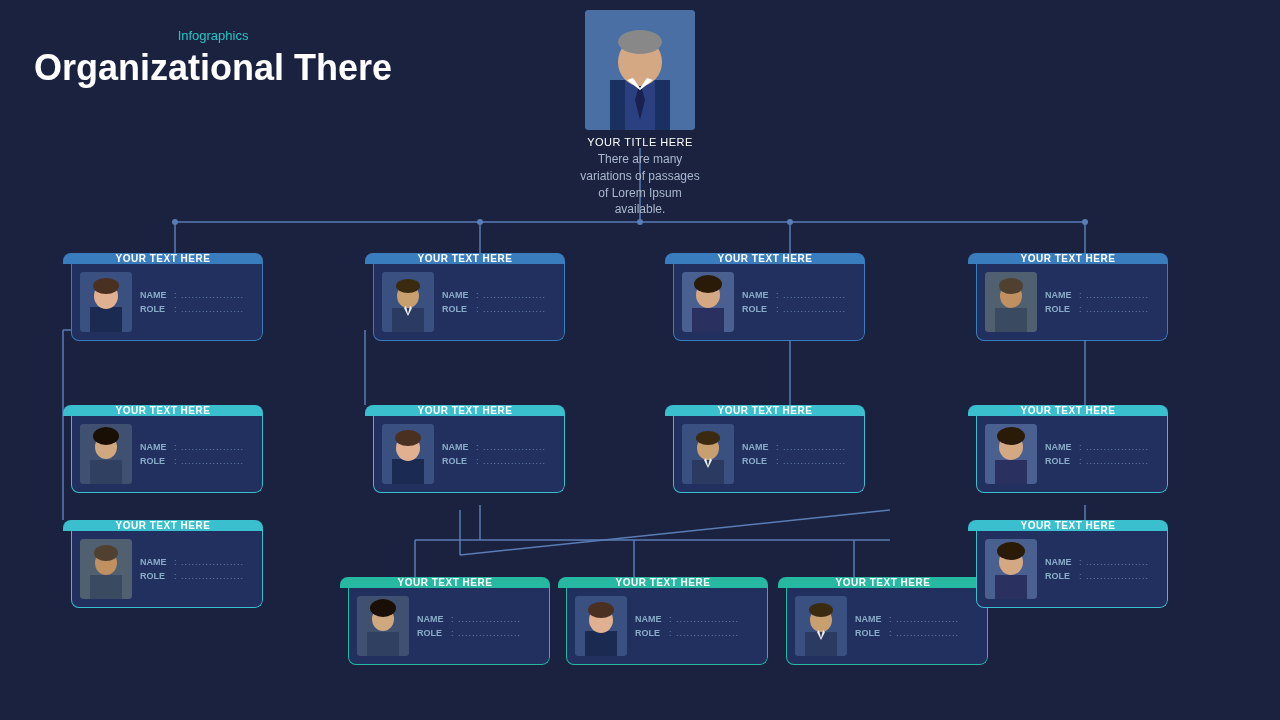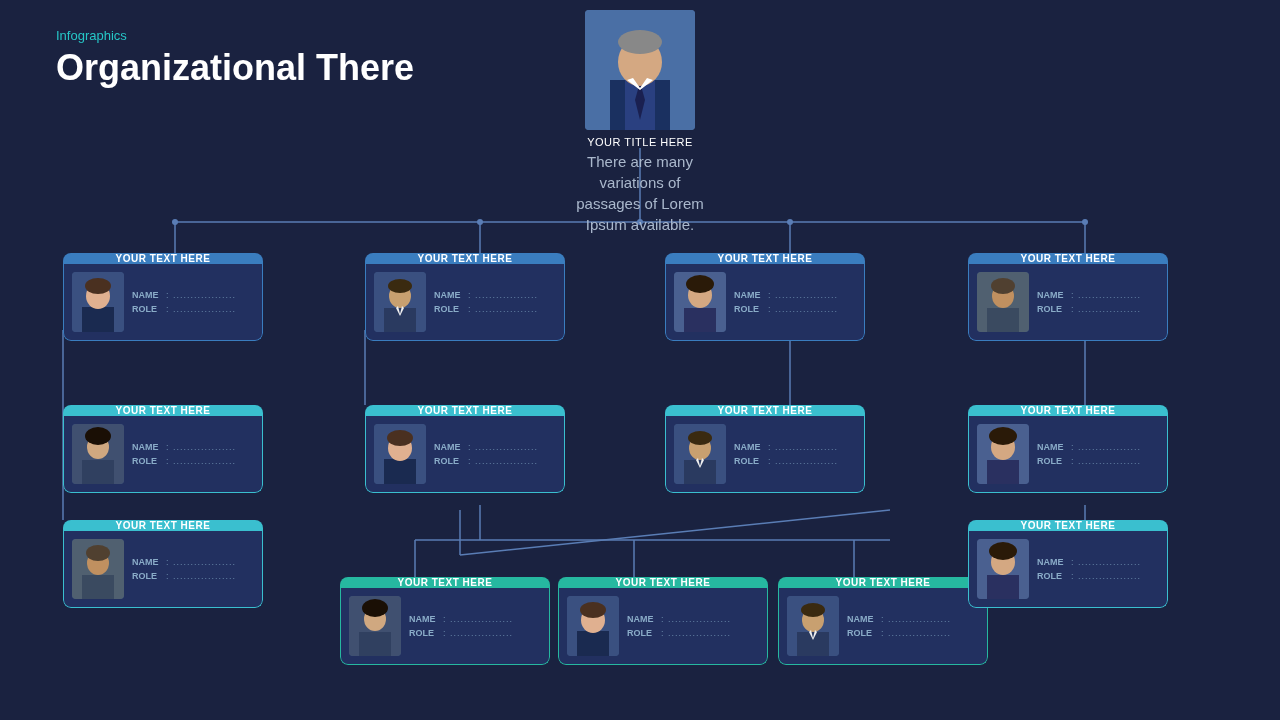--- a/index.html
+++ b/index.html
@@ -9,21 +9,22 @@
       background: #1a2240;
       font-family: Arial, sans-serif;
       overflow: hidden;
       position: relative;
     }
 
     
     .header {
       position: absolute;
       top: 28px;
-      left: 56px;
+      left: 34px;
+      text-align: center;
     }
     .header .infographics-label {
       color: #26c6c6;
       font-size: 13px;
       margin-bottom: 4px;
     }
     .header .main-title {
       color: #ffffff;
       font-size: 36px;
       font-weight: bold;
@@ -57,21 +58,21 @@
     .top-node .title-label {
       color: #ffffff;
       font-size: 11px;
       font-weight: normal;
       text-align: center;
       margin-top: 6px;
       letter-spacing: 0.5px;
     }
     .top-node .desc-text {
       color: #aab8cc;
-      font-size: 15px;
+      font-size: 12px;
       text-align: center;
       margin-top: 3px;
       line-height: 1.4;
     }
 
     
     .connector-svg {
       position: absolute;
       top: 0;
       left: 0;
@@ -104,20 +105,21 @@
     }
     .card-body {
       background: #223060;
       border: 1px solid #3a5080;
       border-top: none;
       border-radius: 0 0 8px 8px;
       padding: 8px 8px 8px 8px;
       display: flex;
       align-items: center;
       gap: 8px;
+      margin-left: 8px;
     }
     .card-photo {
       width: 52px;
       height: 60px;
       border-radius: 4px;
       overflow: hidden;
       flex-shrink: 0;
       background: #3a5580;
       display: flex;
       align-items: center;

